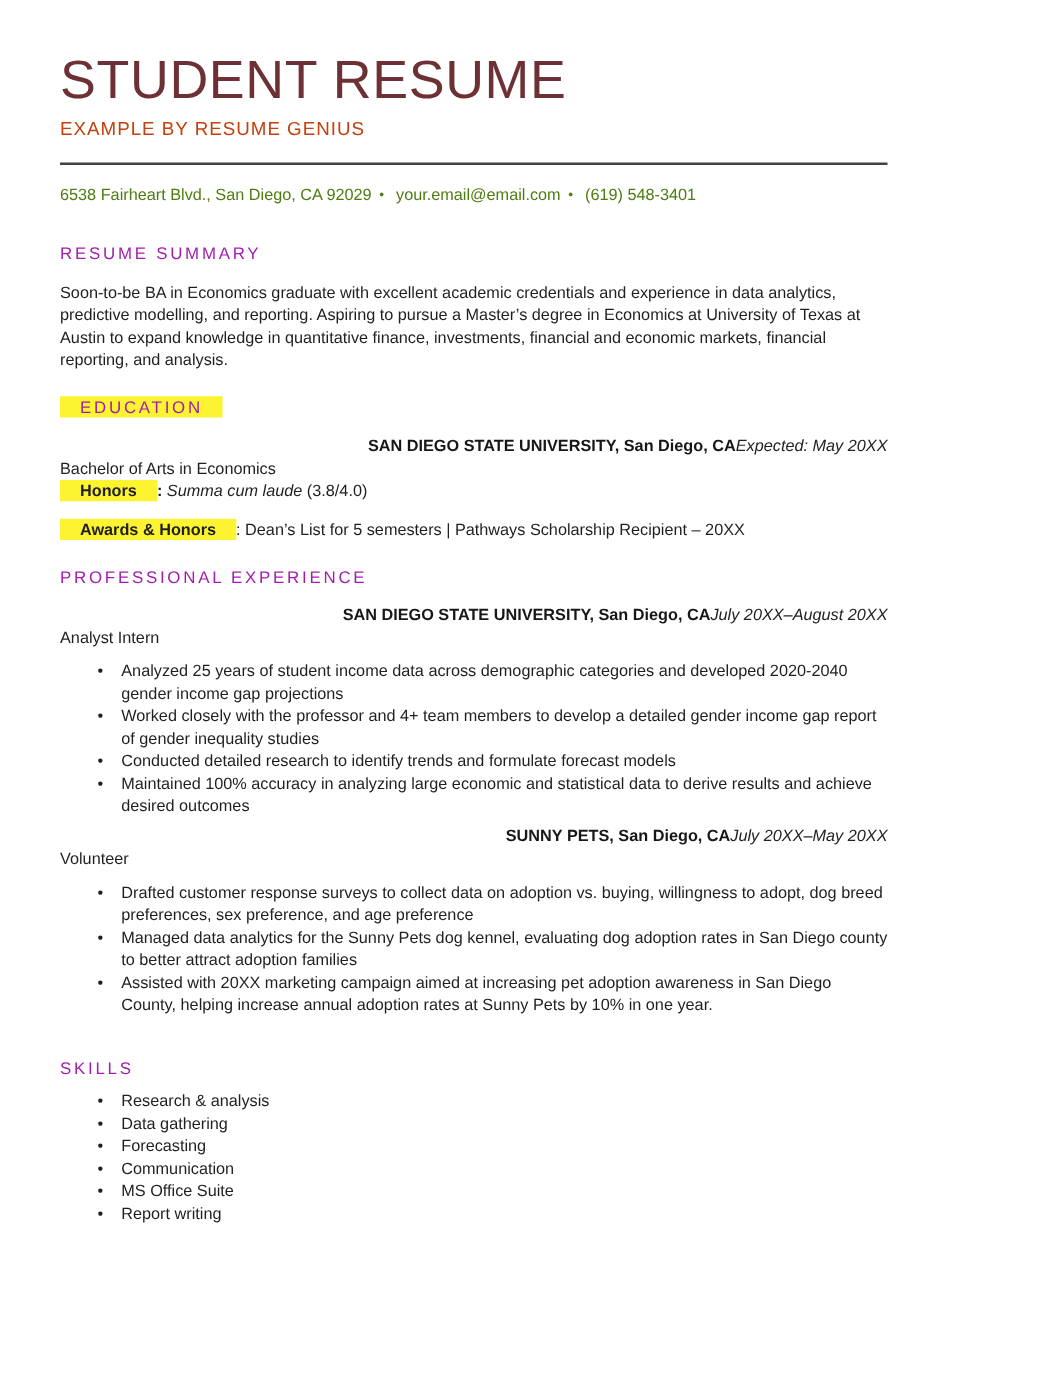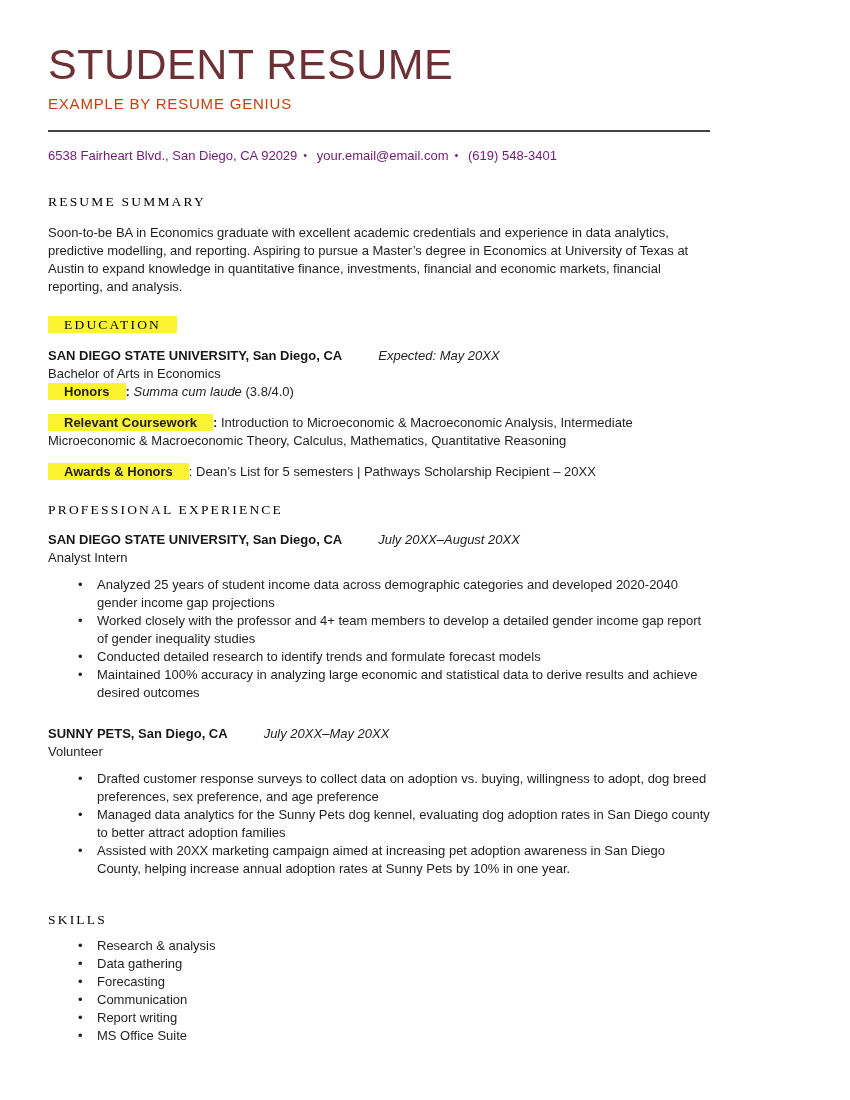--- a/index.html
+++ b/index.html
@@ -35,47 +35,45 @@
   }
   .rule {
     margin-top: 16px;
     border: none;
     border-top: 2px solid #424242;
     height: 0;
   }
   .contact {
     margin-top: 15px;
     font-size: 13px;
-    color: #701a75;
+    color: #4d7c0f;
   }
   .contact .sep { margin: 0 6px; font-size: 11px; position: relative; top: -1px; }
   
   .sec-head {
     margin-top: 28px;
     font-size: 13.5px;
     line-height: 18px;
     font-weight: 400;
     letter-spacing: 2.2px;
-    color: #000000;
-    font-family: Liberation Serif, serif;
+    color: #a21caf;
   }
   .sec-head.tight { margin-top: 20px; }
   .sec-head.skills-head { margin-top: 33px; }
   .hl {
     background: #fcf331;
     padding: 1px 16px;
   }
   
   .para { margin-top: 13px; }
   .entry-row {
     margin-top: 12px;
     display: flex;
-    justify-content: flex-start;
+    justify-content: flex-end;
     align-items: baseline;
-    gap: 36px;
   }
   .entry-row.first { margin-top: 13px; }
   .org { font-weight: 700; color: #171717; }
   .date { font-style: italic; color: #222222; white-space: nowrap; }
   .b { font-weight: 700; }
   .i { font-style: italic; }
   ul.bullets {
     list-style: none;
     margin-top: 9px;
   }
@@ -83,21 +81,21 @@
     position: relative;
     padding-left: 49px;
     line-height: 18px;
   }
   ul.bullets li::before {
     content: "\2022";
     position: absolute;
     left: 30px;
     top: 0;
   }
-  .job2 .entry-row { margin-top: 23px; }
+  .job2 .entry-row { margin-top: 6px; }
   ul.skills-list { margin-top: 8px; }
 </style>
 </head>
 <body>
 
 <div class="page">
 
   <h1 class="title">STUDENT RESUME</h1>
   <div class="subtitle">EXAMPLE BY RESUME GENIUS</div>
   <hr class="rule">
@@ -120,25 +118,20 @@
       <span class="org">SAN DIEGO STATE UNIVERSITY, San Diego, CA</span>
       <span class="date">Expected: May 20XX</span>
     </div>
     <div>Bachelor of Arts in Economics</div>
     <div>
       <span class="b hl">Honors</span><span class="b">:</span>
       <span class="i">Summa cum laude</span>
       <span>(3.8/4.0)</span>
     </div>
 
-    <p class="para">
-      <span class="b hl">Relevant Coursework</span><span class="b">:</span>
-      <span>Introduction to Microeconomic &amp; Macroeconomic Analysis, Intermediate</span><br>
-      <span>Microeconomic &amp; Macroeconomic Theory, Calculus, Mathematics, Quantitative Reasoning</span>
-    </p>
 
     <p class="para">
       <span class="b hl">Awards &amp; Honors</span><span>: Dean’s List for 5 semesters | Pathways Scholarship Recipient – 20XX</span>
     </p>
   </div>
 
   <div>
     <h2 class="sec-head tight">PROFESSIONAL EXPERIENCE</h2>
 
     <div class="job1">
@@ -169,18 +162,18 @@
     </div>
   </div>
 
   <div>
     <h2 class="sec-head skills-head">SKILLS</h2>
     <ul class="bullets skills-list">
       <li>Research &amp; analysis</li>
       <li>Data gathering</li>
       <li>Forecasting</li>
       <li>Communication</li>
+      <li>MS Office Suite</li>
       <li>Report writing</li>
-      <li>MS Office Suite</li>
     </ul>
   </div>
 
 </div>
 
 </body></html>

